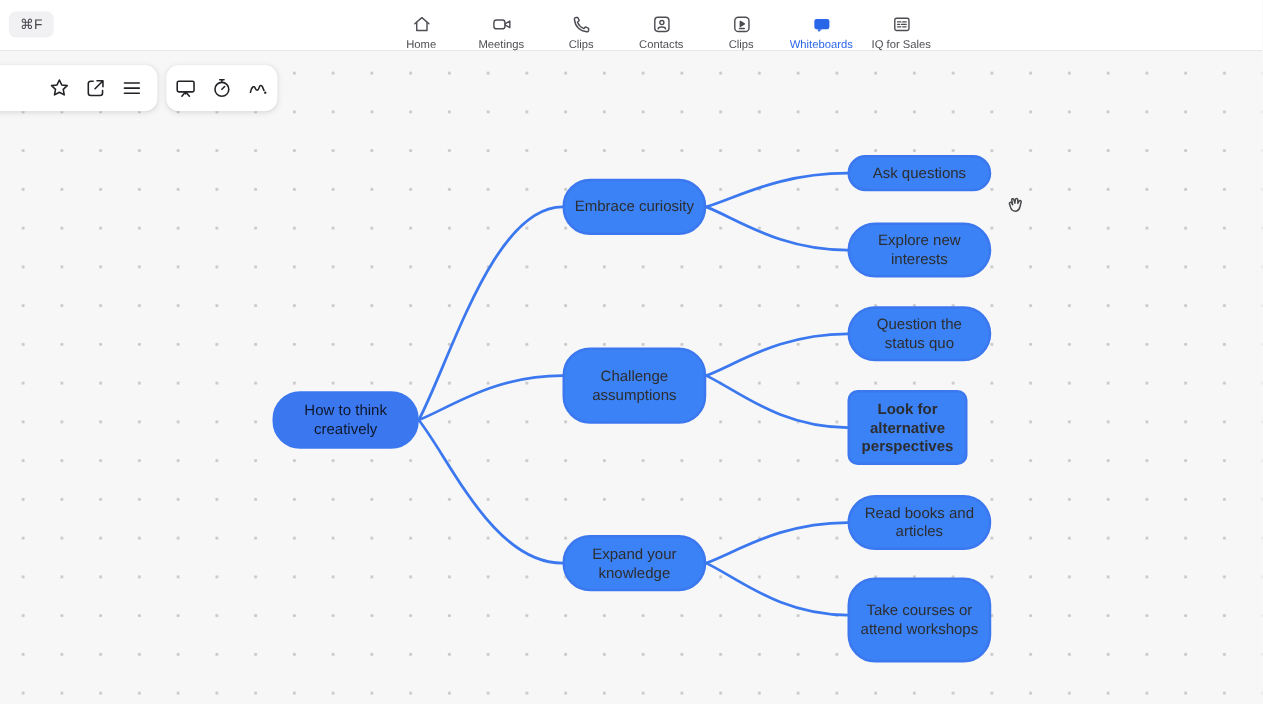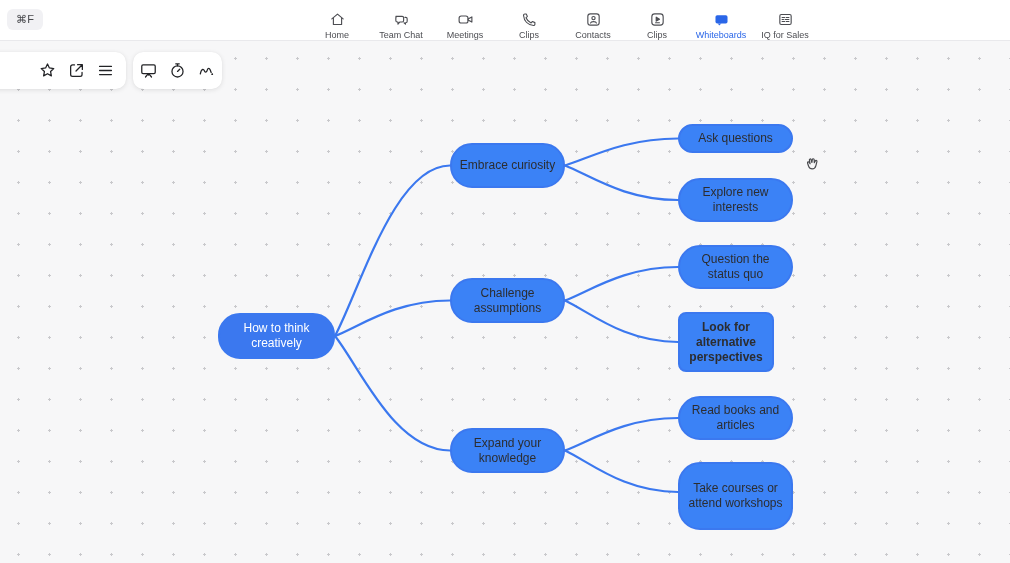--- a/index.html
+++ b/index.html
@@ -55,21 +55,21 @@
   .tool-btn svg { width:19px; height:19px; }
 
   
   .edges { position:absolute; left:0; top:0; width:1010px; height:563px; z-index:5; pointer-events:none; }
   .mm-node {
     position:absolute; display:flex; align-items:center; justify-content:center;
     text-align:center; font-size:12px; line-height:1.25; color:#2c2d30;
     background:#3b82f6; border:2px solid #3b78ef; z-index:10; padding:2px 7px;
     cursor:pointer;
   }
-  .mm-node.root { background:#3b78ef; color:#ffffff; border-color:#3b78ef; }
+  .mm-node.root { background:#3b78ef; color:#0f172a; border-color:#3b78ef; }
 
   .cursor { position:absolute; z-index:50; pointer-events:none; }
 </style>
 </head>
 <body>
 
 <div class="canvas"></div>
 
 <svg class="edges" xmlns="http://www.w3.org/2000/svg">
     <path d="M335,336 C360.3,288.26 394.8,165.5 450,165.5" fill="none" stroke="#3b78ef" stroke-width="2.2" stroke-linecap="round"></path>
@@ -79,21 +79,21 @@
     <path d="M565,165.5 C589.86,175.16 623.76,200 678,200" fill="none" stroke="#3b78ef" stroke-width="2.2" stroke-linecap="round"></path>
     <path d="M565,300.5 C589.86,291.12 623.76,267 678,267" fill="none" stroke="#3b78ef" stroke-width="2.2" stroke-linecap="round"></path>
     <path d="M565,300.5 C589.86,312.12 623.76,342 678,342" fill="none" stroke="#3b78ef" stroke-width="2.2" stroke-linecap="round"></path>
     <path d="M565,450.5 C589.86,441.4 623.76,418 678,418" fill="none" stroke="#3b78ef" stroke-width="2.2" stroke-linecap="round"></path>
     <path d="M565,450.5 C589.86,462.12 623.76,492 678,492" fill="none" stroke="#3b78ef" stroke-width="2.2" stroke-linecap="round"></path>
   </svg>
 
 <div id="mm-nodes">
     <div class="mm-node root" style="left: 218px; top: 313px; width: 117px; height: 46px; border-radius: 22px;">How to think creatively</div>
     <div class="mm-node branch" style="left: 450px; top: 143px; width: 115px; height: 45px; border-radius: 22px;">Embrace curiosity</div>
-    <div class="mm-node branch" style="left: 450px; top: 278px; width: 115px; height: 45px; border-radius: 22px;">Challenge assumptions</div>
+    <div class="mm-node branch" style="left: 450px; top: 278px; width: 115px; height: 61px; border-radius: 22px;">Challenge assumptions</div>
     <div class="mm-node branch" style="left: 450px; top: 428px; width: 115px; height: 45px; border-radius: 22px;">Expand your knowledge</div>
     <div class="mm-node leaf" style="left: 678px; top: 124px; width: 115px; height: 29px; border-radius: 14.5px;">Ask questions</div>
     <div class="mm-node leaf" style="left: 678px; top: 178px; width: 115px; height: 44px; border-radius: 22px;">Explore new interests</div>
     <div class="mm-node leaf" style="left: 678px; top: 245px; width: 115px; height: 44px; border-radius: 22px;">Question the status quo</div>
     <div class="mm-node leaf" style="left: 678px; top: 312px; width: 96px; height: 60px; border-radius: 8px; font-weight: bold;">Look for alternative perspectives</div>
     <div class="mm-node leaf" style="left: 678px; top: 396px; width: 115px; height: 44px; border-radius: 22px;">Read books and articles</div>
     <div class="mm-node leaf" style="left: 678px; top: 462px; width: 115px; height: 68px; border-radius: 22px;">Take courses or attend workshops</div>
   </div>
 
 <div class="topbar">
@@ -101,27 +101,20 @@
   <div class="topnav" id="topnav">
       <div class="nav-item">
         <span class="nav-icon"><svg viewBox="0 0 24 24" fill="none" stroke="currentColor" stroke-width="1.6" stroke-linecap="round" stroke-linejoin="round">
             <path d="M4 11.2 12 4.4l8 6.8"></path>
             <path d="M6.2 9.8V19h11.6V9.8"></path>
           </svg></span>
         <span class="nav-label">Home</span>
       </div>
       <div class="nav-item">
         <span class="nav-icon"><svg viewBox="0 0 24 24" fill="none" stroke="currentColor" stroke-width="1.6" stroke-linecap="round" stroke-linejoin="round">
-            <path d="M4 7.5h9a2 2 0 0 1 2 2v4a2 2 0 0 1-2 2h-3.2L7 18.6v-3.1H6a2 2 0 0 1-2-2v-4a2 2 0 0 1 2-2z"></path>
-            <path d="M16.8 9h1.2a2 2 0 0 1 2 2v3.6a2 2 0 0 1-2 2h-.4v2l-2-2"></path>
-          </svg></span>
-        <span class="nav-label">Team Chat</span>
-      </div>
-      <div class="nav-item">
-        <span class="nav-icon"><svg viewBox="0 0 24 24" fill="none" stroke="currentColor" stroke-width="1.6" stroke-linecap="round" stroke-linejoin="round">
             <rect x="3" y="7" width="12.5" height="10" rx="3"></rect>
             <path d="M15.5 11.3 21 8.3v7.4l-5.5-3"></path>
           </svg></span>
         <span class="nav-label">Meetings</span>
       </div>
       <div class="nav-item">
         <span class="nav-icon"><svg viewBox="0 0 24 24" fill="none" stroke="currentColor" stroke-width="1.6" stroke-linecap="round" stroke-linejoin="round">
             <path d="M7.4 4.2 9 7.6 7 9.6c1.4 3.3 3.9 5.8 7.2 7.2l2-2 3.4 1.6v2.2c0 1-.8 1.9-1.9 1.8C9.8 19.7 4.3 14.2 3.6 6.3c-.1-1.1.8-2 1.8-2h2z"></path>
           </svg></span>
         <span class="nav-label">Clips</span>

